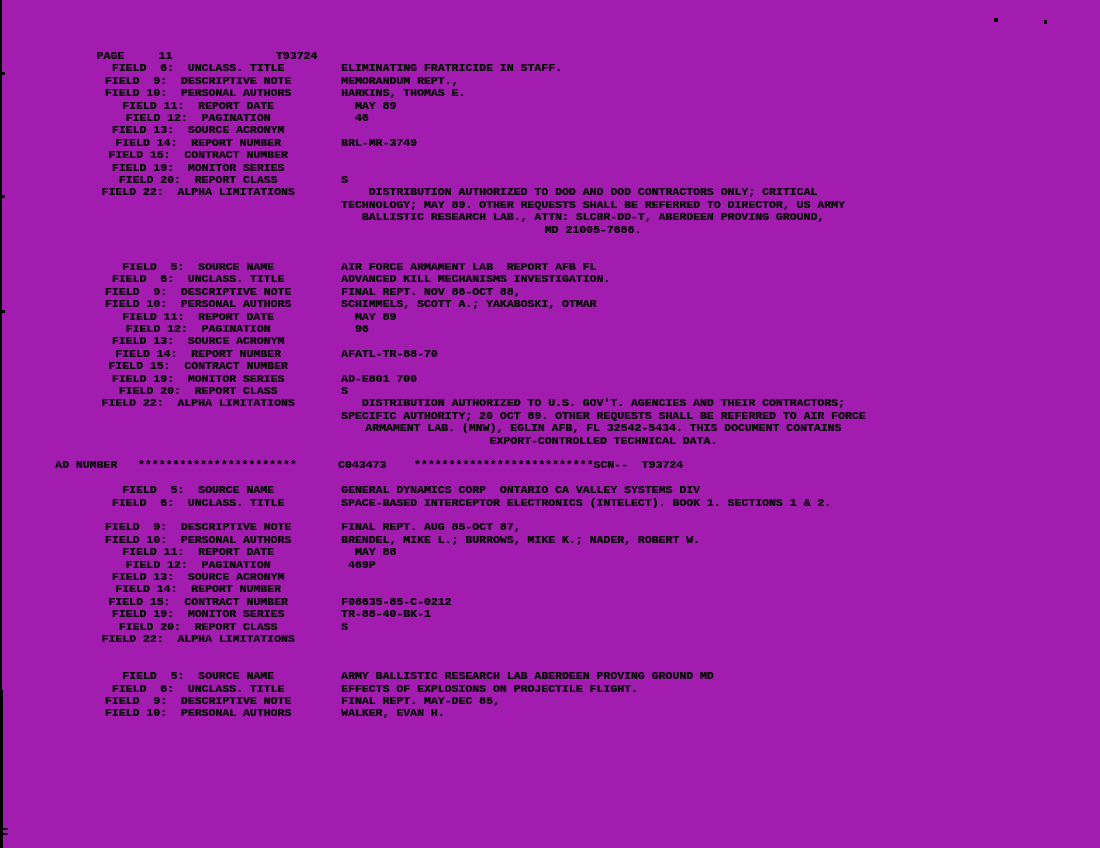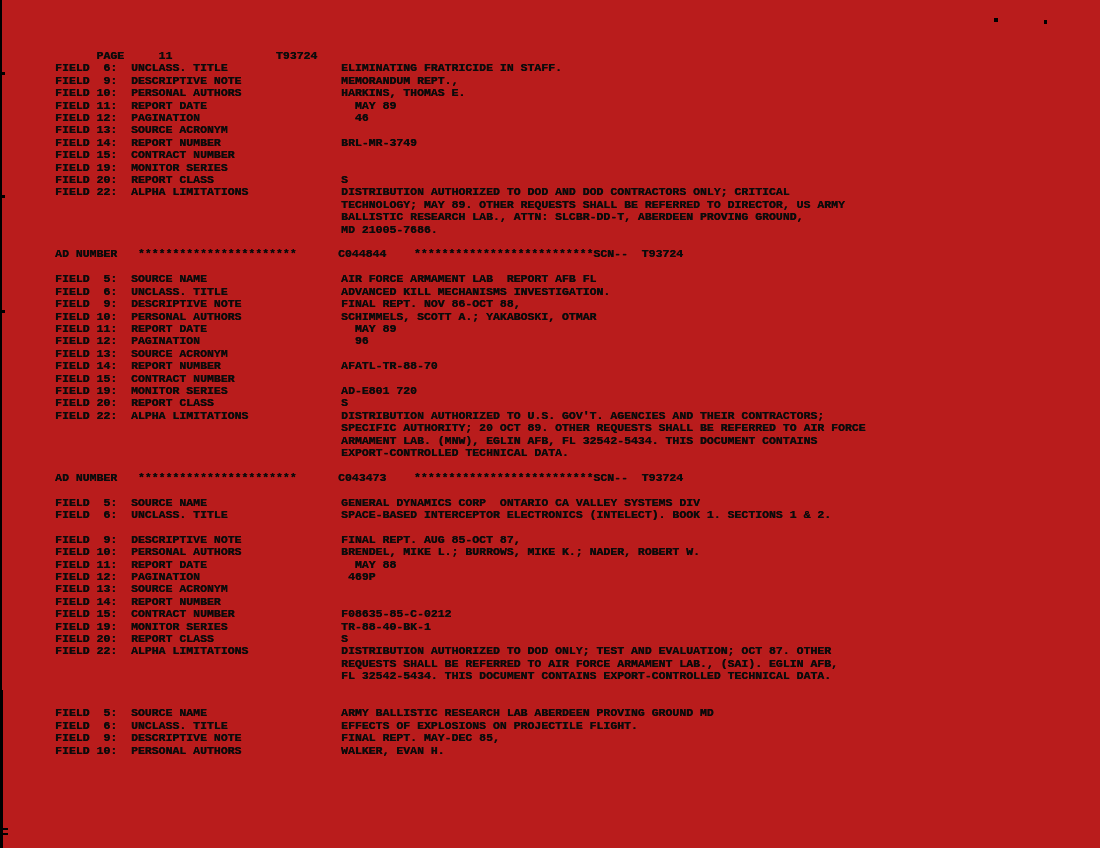--- a/index.html
+++ b/index.html
@@ -1,28 +1,28 @@
 <!DOCTYPE html>
 <html><head>
 <meta charset="utf-8">
 <style>
   html,body{margin:0;padding:0;background:#6b6b6b;}
   .page{
-    position:relative;width:1100px;height:848px;background:#b91c1c;
+    position:relative;width:1100px;height:848px;background:#a21caf;
     overflow:hidden;
     font-family:"Liberation Mono","DejaVu Sans Mono",monospace;
   }
   .doc{
     position:absolute;left:55px;top:50px;width:1010px;
     color:#0b0b0b;
     font:bold 11.5px/12.4px "Liberation Mono","DejaVu Sans Mono",monospace;
     text-shadow:0.35px 0 0 currentColor;
   }
   .line{white-space:pre;min-height:12.4px;}
-  .frow{display:flex;align-items:flex-start;min-height:12.4px;}
+  .frow{display:flex;align-items:flex-start;min-height:12.4px;text-align:center;}
   .flabel{flex:0 0 286px;width:286px;white-space:pre;}
   .fvalue{white-space:pre;}
   .blank{height:12.4px;}
   .artifact{position:absolute;background:#000;}
   .edge-line{left:0;top:0;width:2px;height:848px;}
   .edge-thick{left:0;top:690px;width:3px;height:158px;}
   .tick1{left:1px;top:72px;width:4px;height:3px;}
   .tick2{left:1px;top:195px;width:4px;height:3px;}
   .tick3{left:1px;top:310px;width:4px;height:3px;}
   .tickeq1{left:2px;top:828px;width:6px;height:2px;}
@@ -89,21 +89,20 @@
           <div class="fvalue">S</div>
         </div>
         <div class="frow">
           <div class="flabel">FIELD 22:  ALPHA LIMITATIONS</div>
           <div class="fvalue">DISTRIBUTION AUTHORIZED TO DOD AND DOD CONTRACTORS ONLY; CRITICAL
 TECHNOLOGY; MAY 89. OTHER REQUESTS SHALL BE REFERRED TO DIRECTOR, US ARMY
 BALLISTIC RESEARCH LAB., ATTN: SLCBR-DD-T, ABERDEEN PROVING GROUND,
 MD 21005-7686.</div>
         </div>
         <div class="blank"></div>
-        <div class="line">AD NUMBER   ***********************      C044844    **************************SCN--  T93724</div>
         <div class="blank"></div>
         <div class="frow">
           <div class="flabel">FIELD  5:  SOURCE NAME</div>
           <div class="fvalue">AIR FORCE ARMAMENT LAB  REPORT AFB FL</div>
         </div>
         <div class="frow">
           <div class="flabel">FIELD  6:  UNCLASS. TITLE</div>
           <div class="fvalue">ADVANCED KILL MECHANISMS INVESTIGATION.</div>
         </div>
         <div class="frow">
@@ -129,21 +128,21 @@
         <div class="frow">
           <div class="flabel">FIELD 14:  REPORT NUMBER</div>
           <div class="fvalue">AFATL-TR-88-70</div>
         </div>
         <div class="frow">
           <div class="flabel">FIELD 15:  CONTRACT NUMBER</div>
           <div class="fvalue"></div>
         </div>
         <div class="frow">
           <div class="flabel">FIELD 19:  MONITOR SERIES</div>
-          <div class="fvalue">AD-E801 720</div>
+          <div class="fvalue">AD-E801 700</div>
         </div>
         <div class="frow">
           <div class="flabel">FIELD 20:  REPORT CLASS</div>
           <div class="fvalue">S</div>
         </div>
         <div class="frow">
           <div class="flabel">FIELD 22:  ALPHA LIMITATIONS</div>
           <div class="fvalue">DISTRIBUTION AUTHORIZED TO U.S. GOV'T. AGENCIES AND THEIR CONTRACTORS;
 SPECIFIC AUTHORITY; 20 OCT 89. OTHER REQUESTS SHALL BE REFERRED TO AIR FORCE
 ARMAMENT LAB. (MNW), EGLIN AFB, FL 32542-5434. THIS DOCUMENT CONTAINS
@@ -192,23 +191,20 @@
         <div class="frow">
           <div class="flabel">FIELD 19:  MONITOR SERIES</div>
           <div class="fvalue">TR-88-40-BK-1</div>
         </div>
         <div class="frow">
           <div class="flabel">FIELD 20:  REPORT CLASS</div>
           <div class="fvalue">S</div>
         </div>
         <div class="frow">
           <div class="flabel">FIELD 22:  ALPHA LIMITATIONS</div>
-          <div class="fvalue">DISTRIBUTION AUTHORIZED TO DOD ONLY; TEST AND EVALUATION; OCT 87. OTHER
-REQUESTS SHALL BE REFERRED TO AIR FORCE ARMAMENT LAB., (SAI). EGLIN AFB,
-FL 32542-5434. THIS DOCUMENT CONTAINS EXPORT-CONTROLLED TECHNICAL DATA.</div>
         </div>
         <div class="blank"></div>
         <div class="blank"></div>
         <div class="frow">
           <div class="flabel">FIELD  5:  SOURCE NAME</div>
           <div class="fvalue">ARMY BALLISTIC RESEARCH LAB ABERDEEN PROVING GROUND MD</div>
         </div>
         <div class="frow">
           <div class="flabel">FIELD  6:  UNCLASS. TITLE</div>
           <div class="fvalue">EFFECTS OF EXPLOSIONS ON PROJECTILE FLIGHT.</div>

